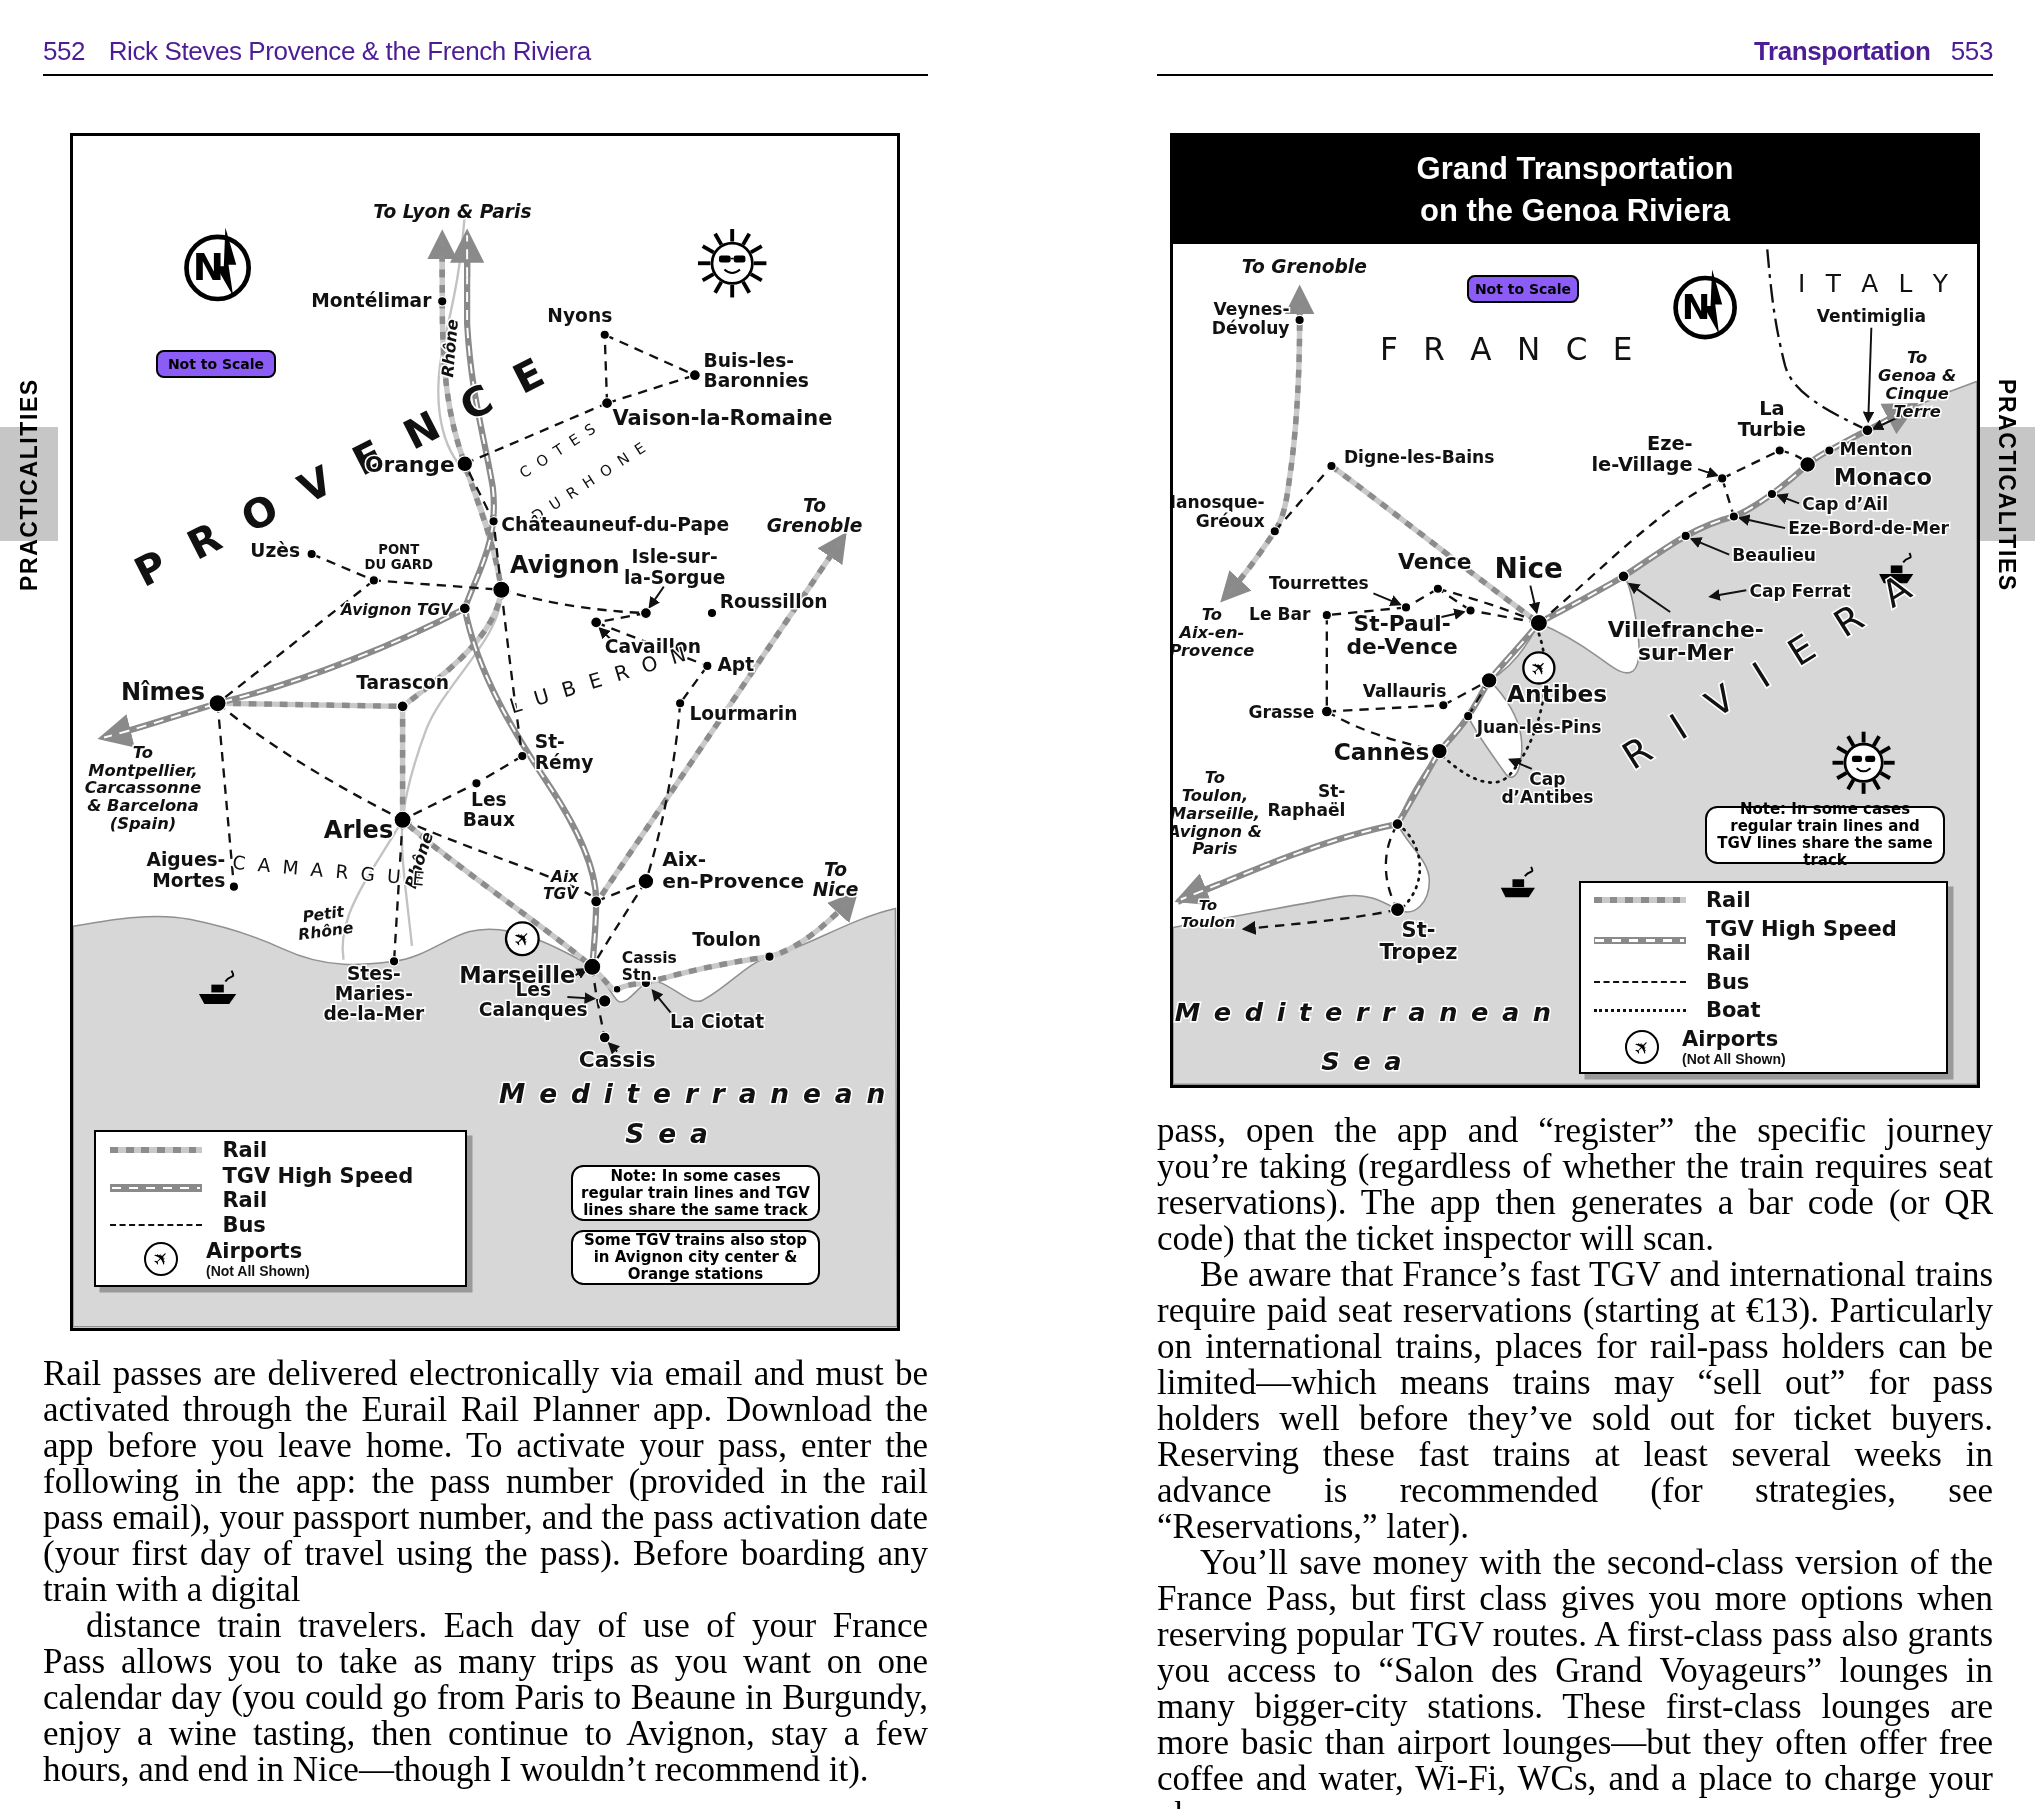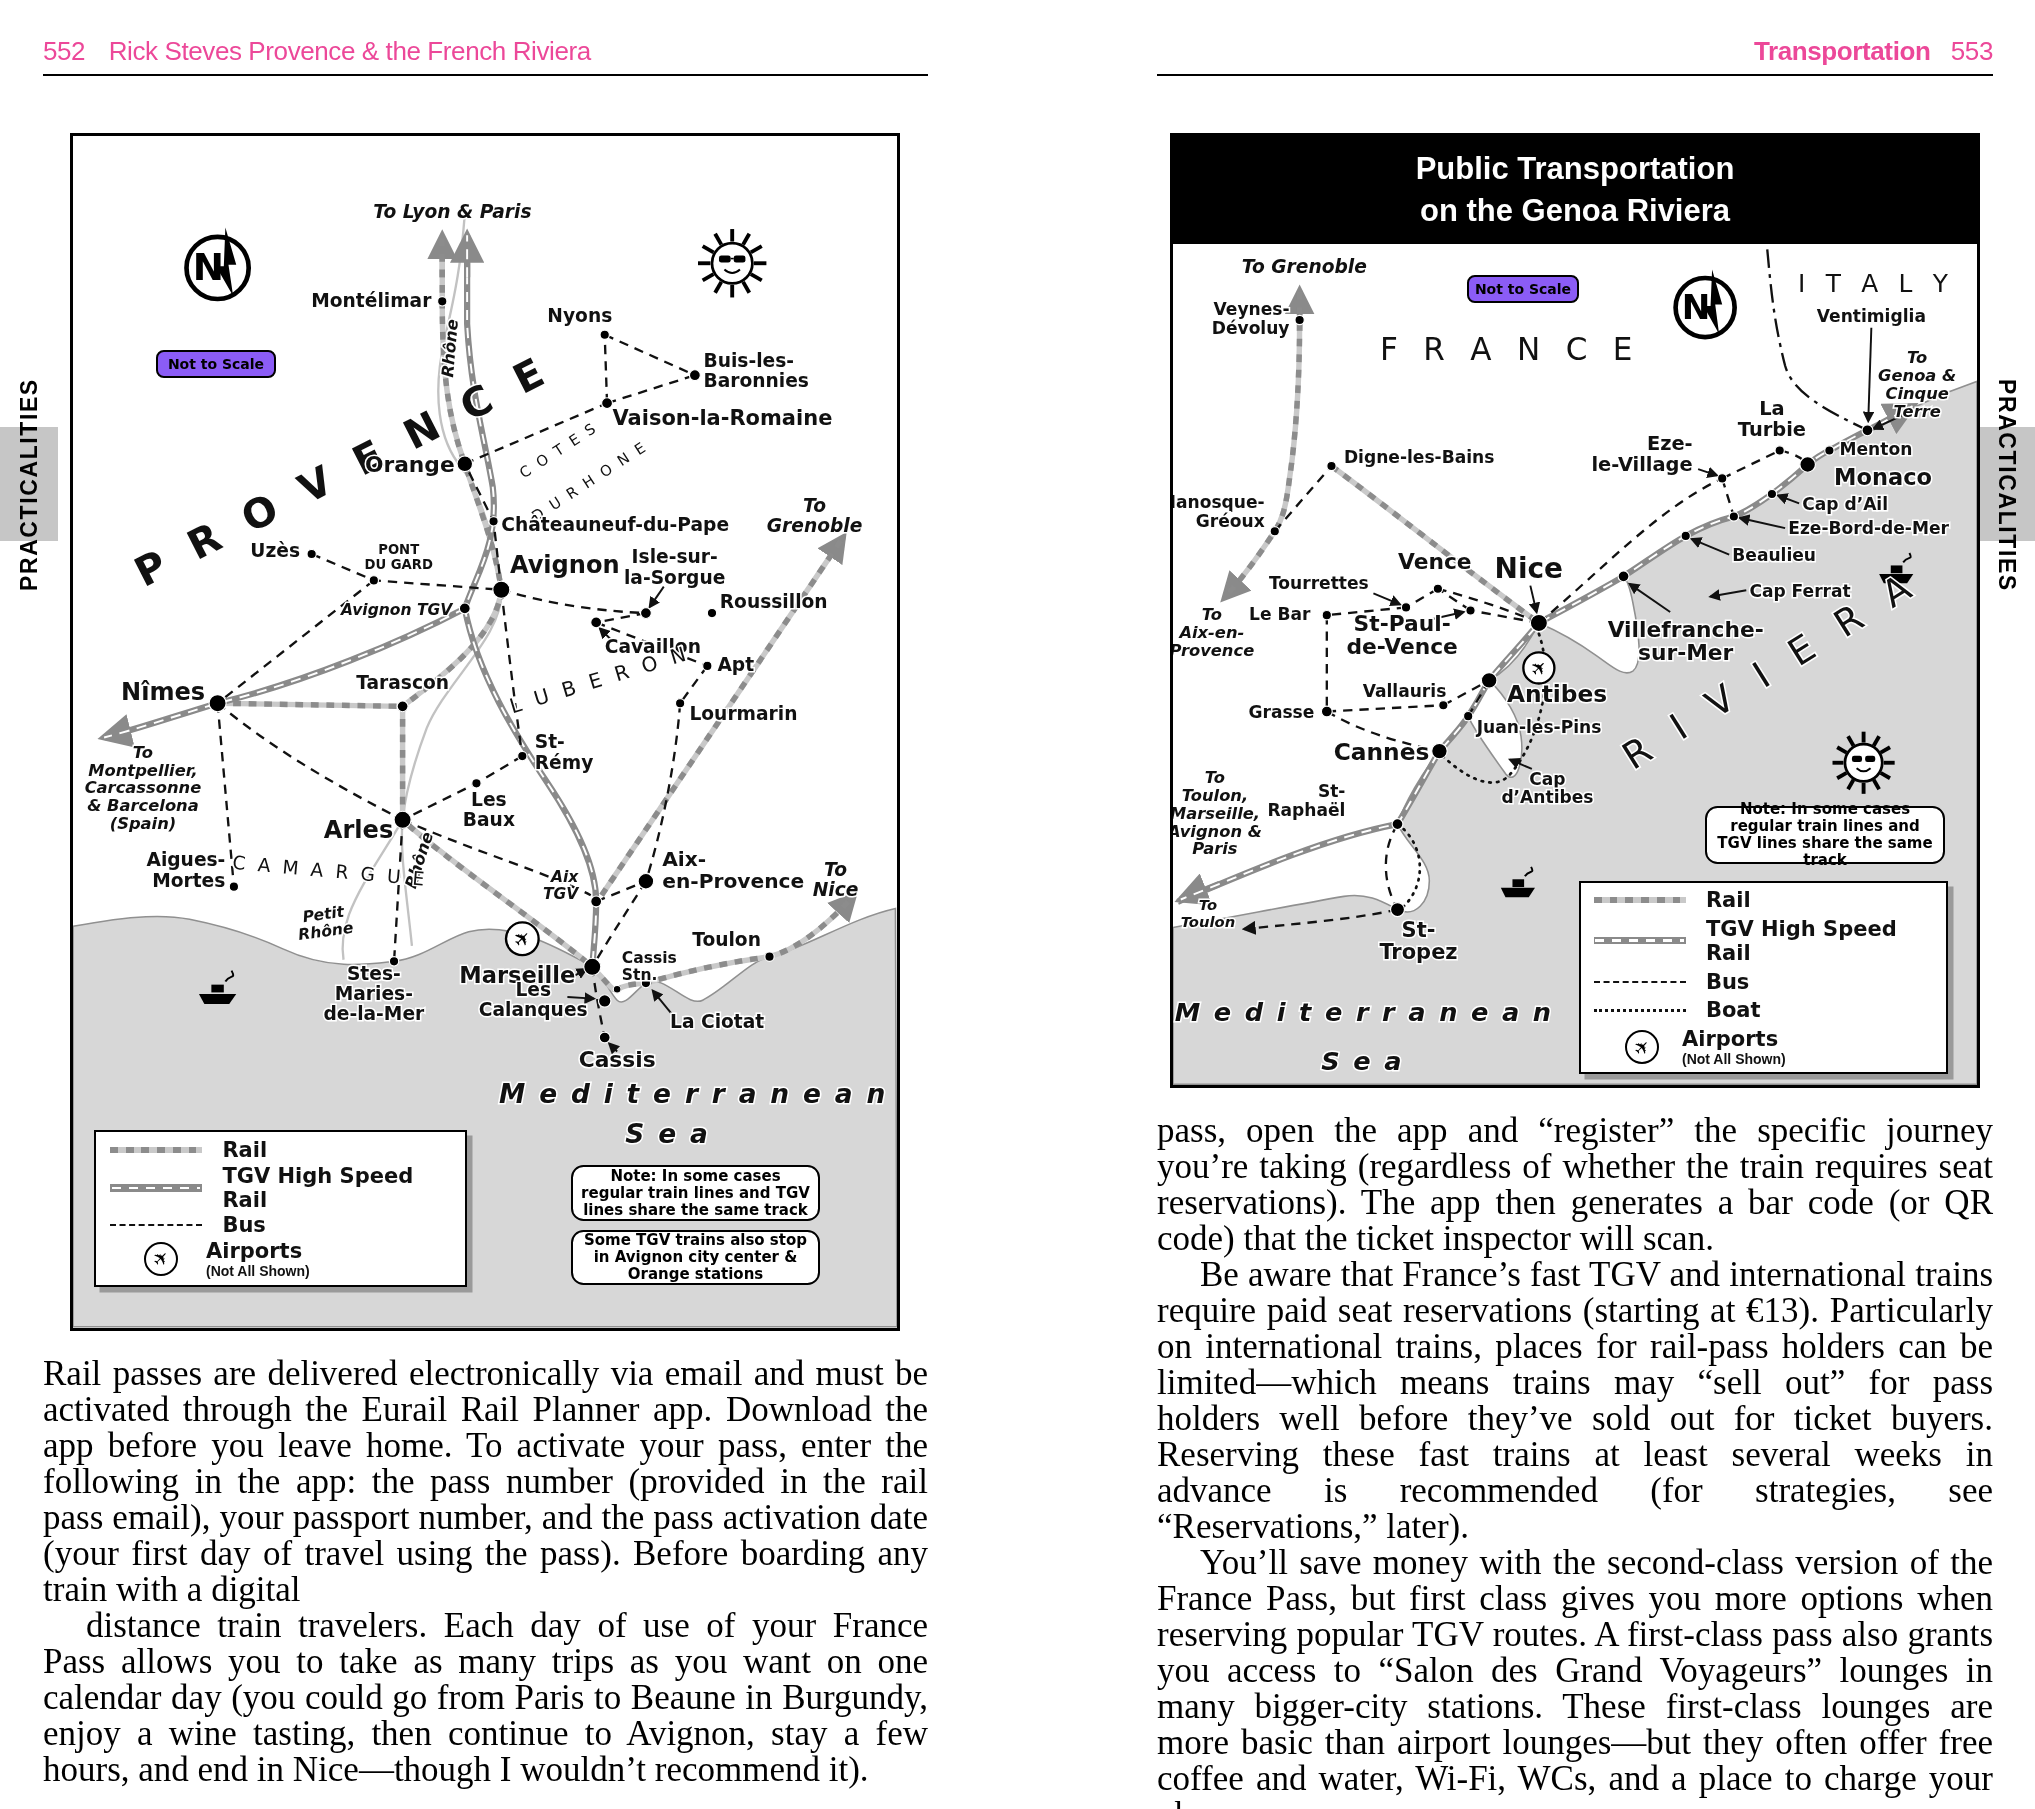--- a/index.html
+++ b/index.html
@@ -1,18 +1,18 @@
 <!DOCTYPE html>
 <html style="font-size:12.5px"><head>
 <meta charset="utf-8">
 <style>
   html,body{margin:0;padding:0;}
   body{width:2035px;height:1809px;position:relative;background:#fff;font-family:"Liberation Sans",sans-serif;overflow:hidden;}
   
-  .hdr{position:absolute;top:36px;font-size:26px;color:#ec4899;letter-spacing:-0.4px;white-space:nowrap;}
+  .hdr{position:absolute;top:36px;font-size:26px;color:#4c1d95;letter-spacing:-0.4px;white-space:nowrap;}
   .hdr .pg{margin-right:23.5px;}
   .hdr-right{right:42px;text-align:left;}
   .hdr-right .sect{font-weight:bold;margin-right:20.4px;}
   .rule{position:absolute;top:74px;height:2.3px;background:#000;}
   
   .tab-gray{position:absolute;width:58px;height:114px;background:#c6c6c6;}
   .tabtxt{position:absolute;width:55px;height:196px;display:flex;align-items:center;justify-content:center;
           font-size:23px;font-weight:bold;letter-spacing:1.6px;color:#000;writing-mode:vertical-rl;}
   .tabtxt.flip{transform:rotate(180deg);}
   
@@ -430,21 +430,21 @@
       <text x="482" y="834" text-anchor="middle" font-size="22" class="map-label b"><tspan x="482" dy="0">Cap</tspan><tspan x="482" dy="24">d’Antibes</tspan></text>
       <text x="54" y="832" text-anchor="middle" font-size="21" class="map-label b i"><tspan x="54" dy="0">To</tspan><tspan x="54" dy="23">Toulon,</tspan><tspan x="54" dy="23">Marseille,</tspan><tspan x="54" dy="23">Avignon &amp;</tspan><tspan x="54" dy="23">Paris</tspan></text>
       <text x="222" y="850" text-anchor="end" font-size="22" class="map-label b"><tspan x="222" dy="0">St-</tspan><tspan x="222" dy="24">Raphaël</tspan></text>
       <text x="45" y="996" text-anchor="middle" font-size="19" class="map-label b i"><tspan x="45" dy="0">To</tspan><tspan x="45" dy="21">Toulon</tspan></text>
       <text x="316" y="1030" text-anchor="middle" font-size="27" class="map-label b"><tspan x="316" dy="0">St-</tspan><tspan x="316" dy="29">Tropez</tspan></text>
       <text x="246" y="1138" text-anchor="middle" font-size="33" class="map-label b i" letter-spacing="3"><tspan x="246" dy="0">M e d i t e r r a n e a n</tspan></text>
       <text x="244" y="1202" text-anchor="middle" font-size="33" class="map-label b i" letter-spacing="3"><tspan x="244" dy="0">S e a</tspan></text>
     </svg>
 
   <div class="map-title" id="riviera-title">
-    <span>Public Transportation</span>
+    <span>Grand Transportation</span>
     <span>on the Genoa Riviera</span>
   </div>
   <div class="scalebox" style="left:294px;top:139px;width:108px;height:23.5px;">Not to Scale</div>
 
   <div class="notebox" style="left:532px;top:670px;width:240px;height:58px;">Note: In some cases regular train lines and TGV lines share the same track</div>
   <div class="legend" style="left:406px;top:745px;width:369px;height:193px;padding:4.7px 12.5px;">
     <div class="lrow">
         <div class="sw sw-rail"></div>
         <div class="llabel">Rail</div>
       </div>

